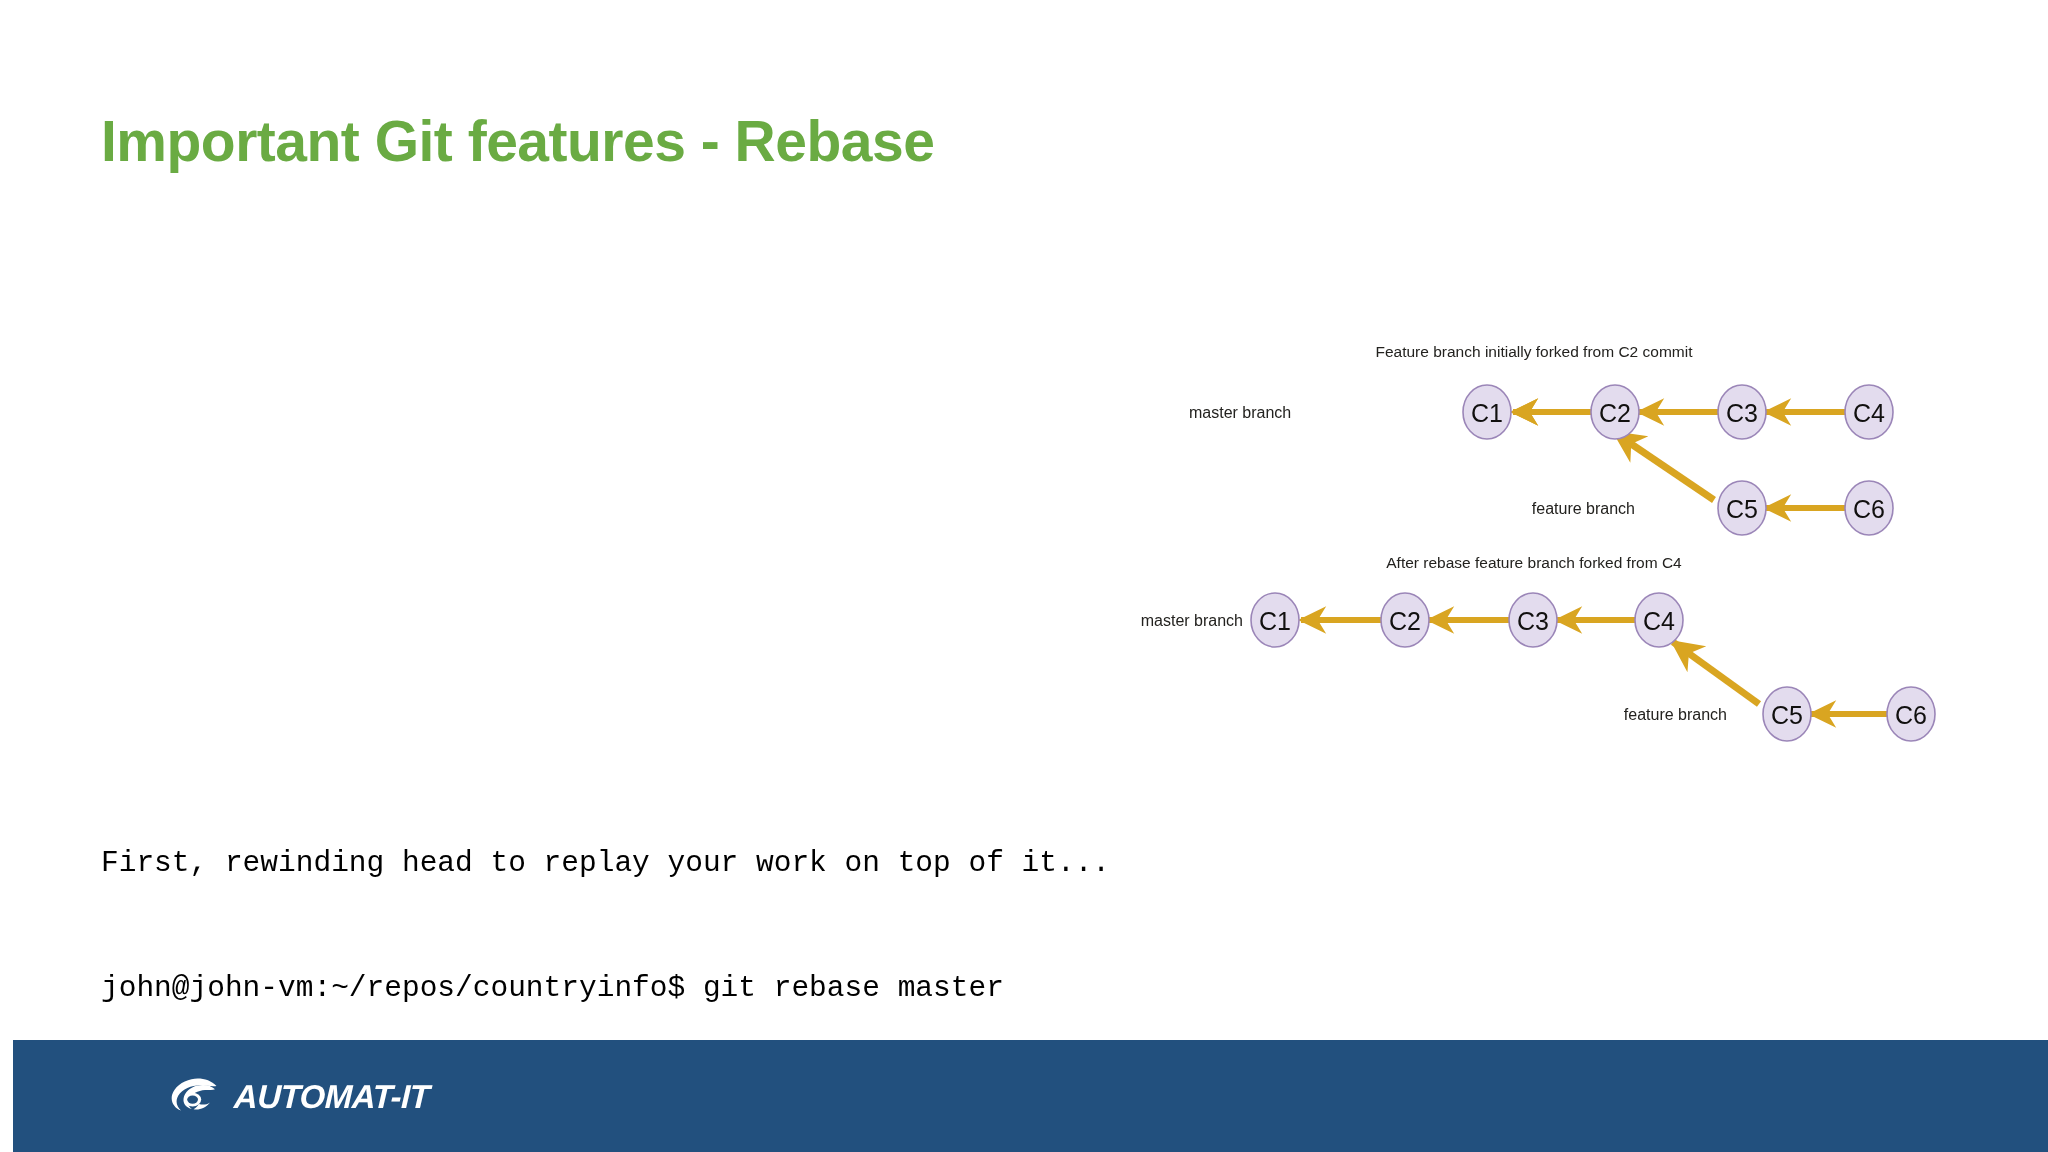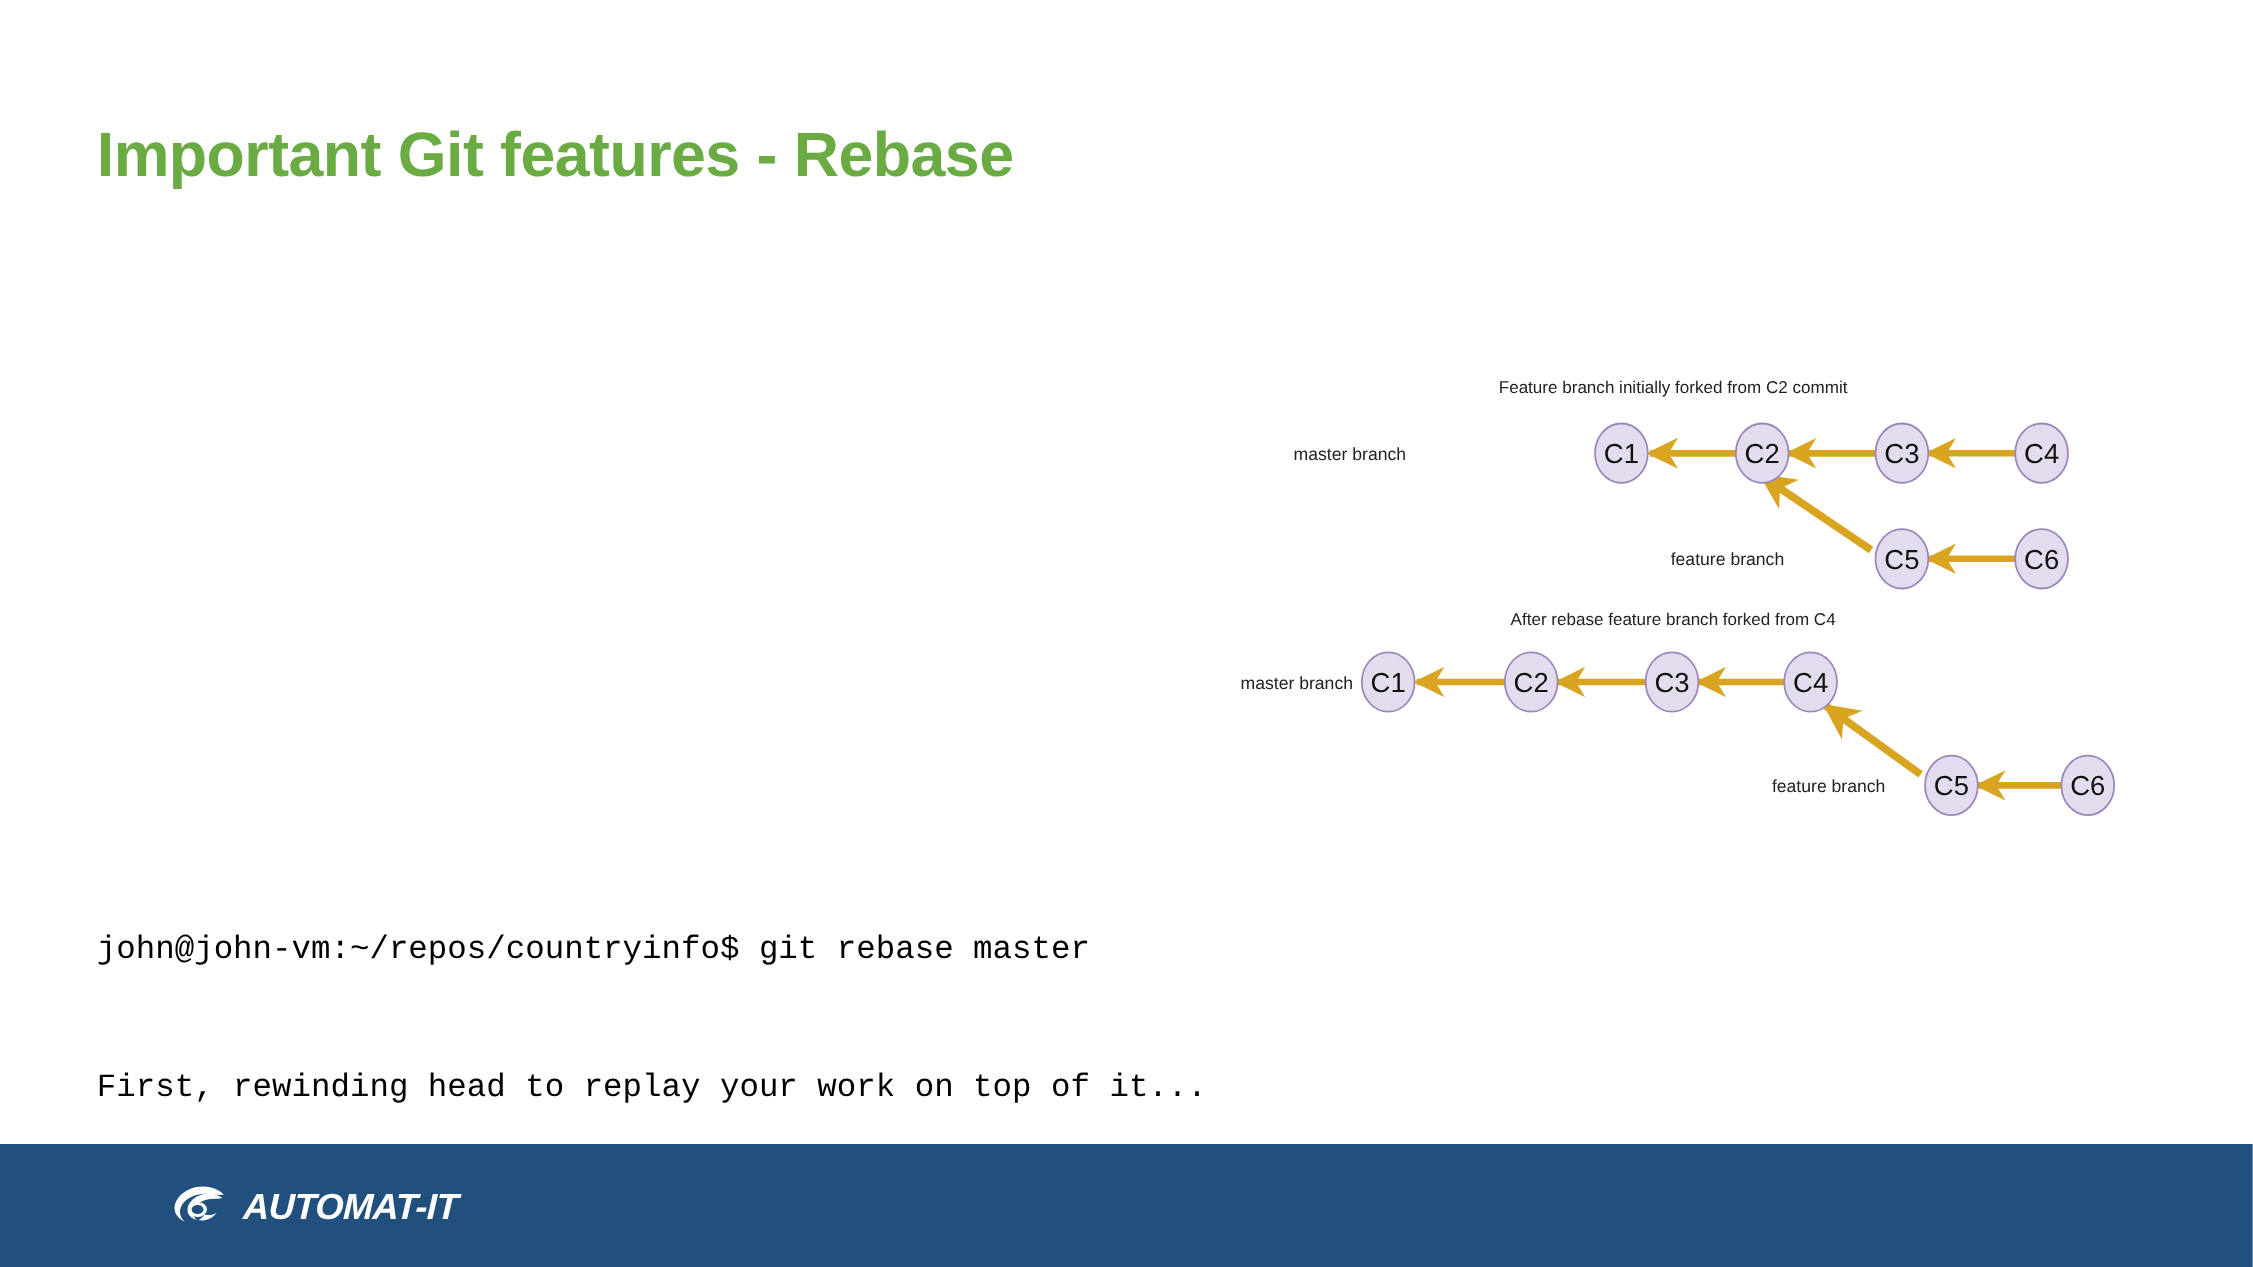--- a/index.html
+++ b/index.html
@@ -14,20 +14,21 @@
     position: relative;
     overflow: hidden;
     font-family: "Liberation Sans", sans-serif;
     -webkit-font-smoothing: antialiased;
   }
 
   .slide {
     position: absolute;
     inset: 0;
     background: #ffffff;
+    margin-left: 13px;
   }
 
   
   .slide-title {
     position: absolute;
     left: 88px;
     top: 112px;
     font-size: 57px;
     font-weight: bold;
     letter-spacing: -0.5px;
@@ -217,22 +218,22 @@
         </g>
         <g>
           <ellipse cx="772" cy="374" rx="24" ry="27" fill="#e3dcee" stroke="#9b86b8" stroke-width="1.6"></ellipse>
           <text class="dg-node-text" x="772" y="375">C6</text>
         </g>
       </g>
     </svg>
   </div>
 
   <div class="terminal">
+    <span class="t-line">First, rewinding head to replay your work on top of it...</span>
     <span class="t-line">john@john-vm:~/repos/countryinfo$ git rebase master</span>
-    <span class="t-line">First, rewinding head to replay your work on top of it...</span>
     <span class="t-line">Applying: delete unnecessary space from editor.xml</span>
     
   </div>
 
   <div class="footer-band"></div>
 
   <div class="footer-logo">
     <svg class="logo-mark" viewBox="0 0 50 38" xmlns="http://www.w3.org/2000/svg">
       <path d="M45.5,9.0 C39.5,2.6 29.5,0.4 20.5,2.2 C11.0,4.1 3.4,10.2 1.2,17.6
                C-0.8,24.4 3.0,30.8 10.0,33.6 C6.2,30.2 4.6,25.6 6.2,21.0

